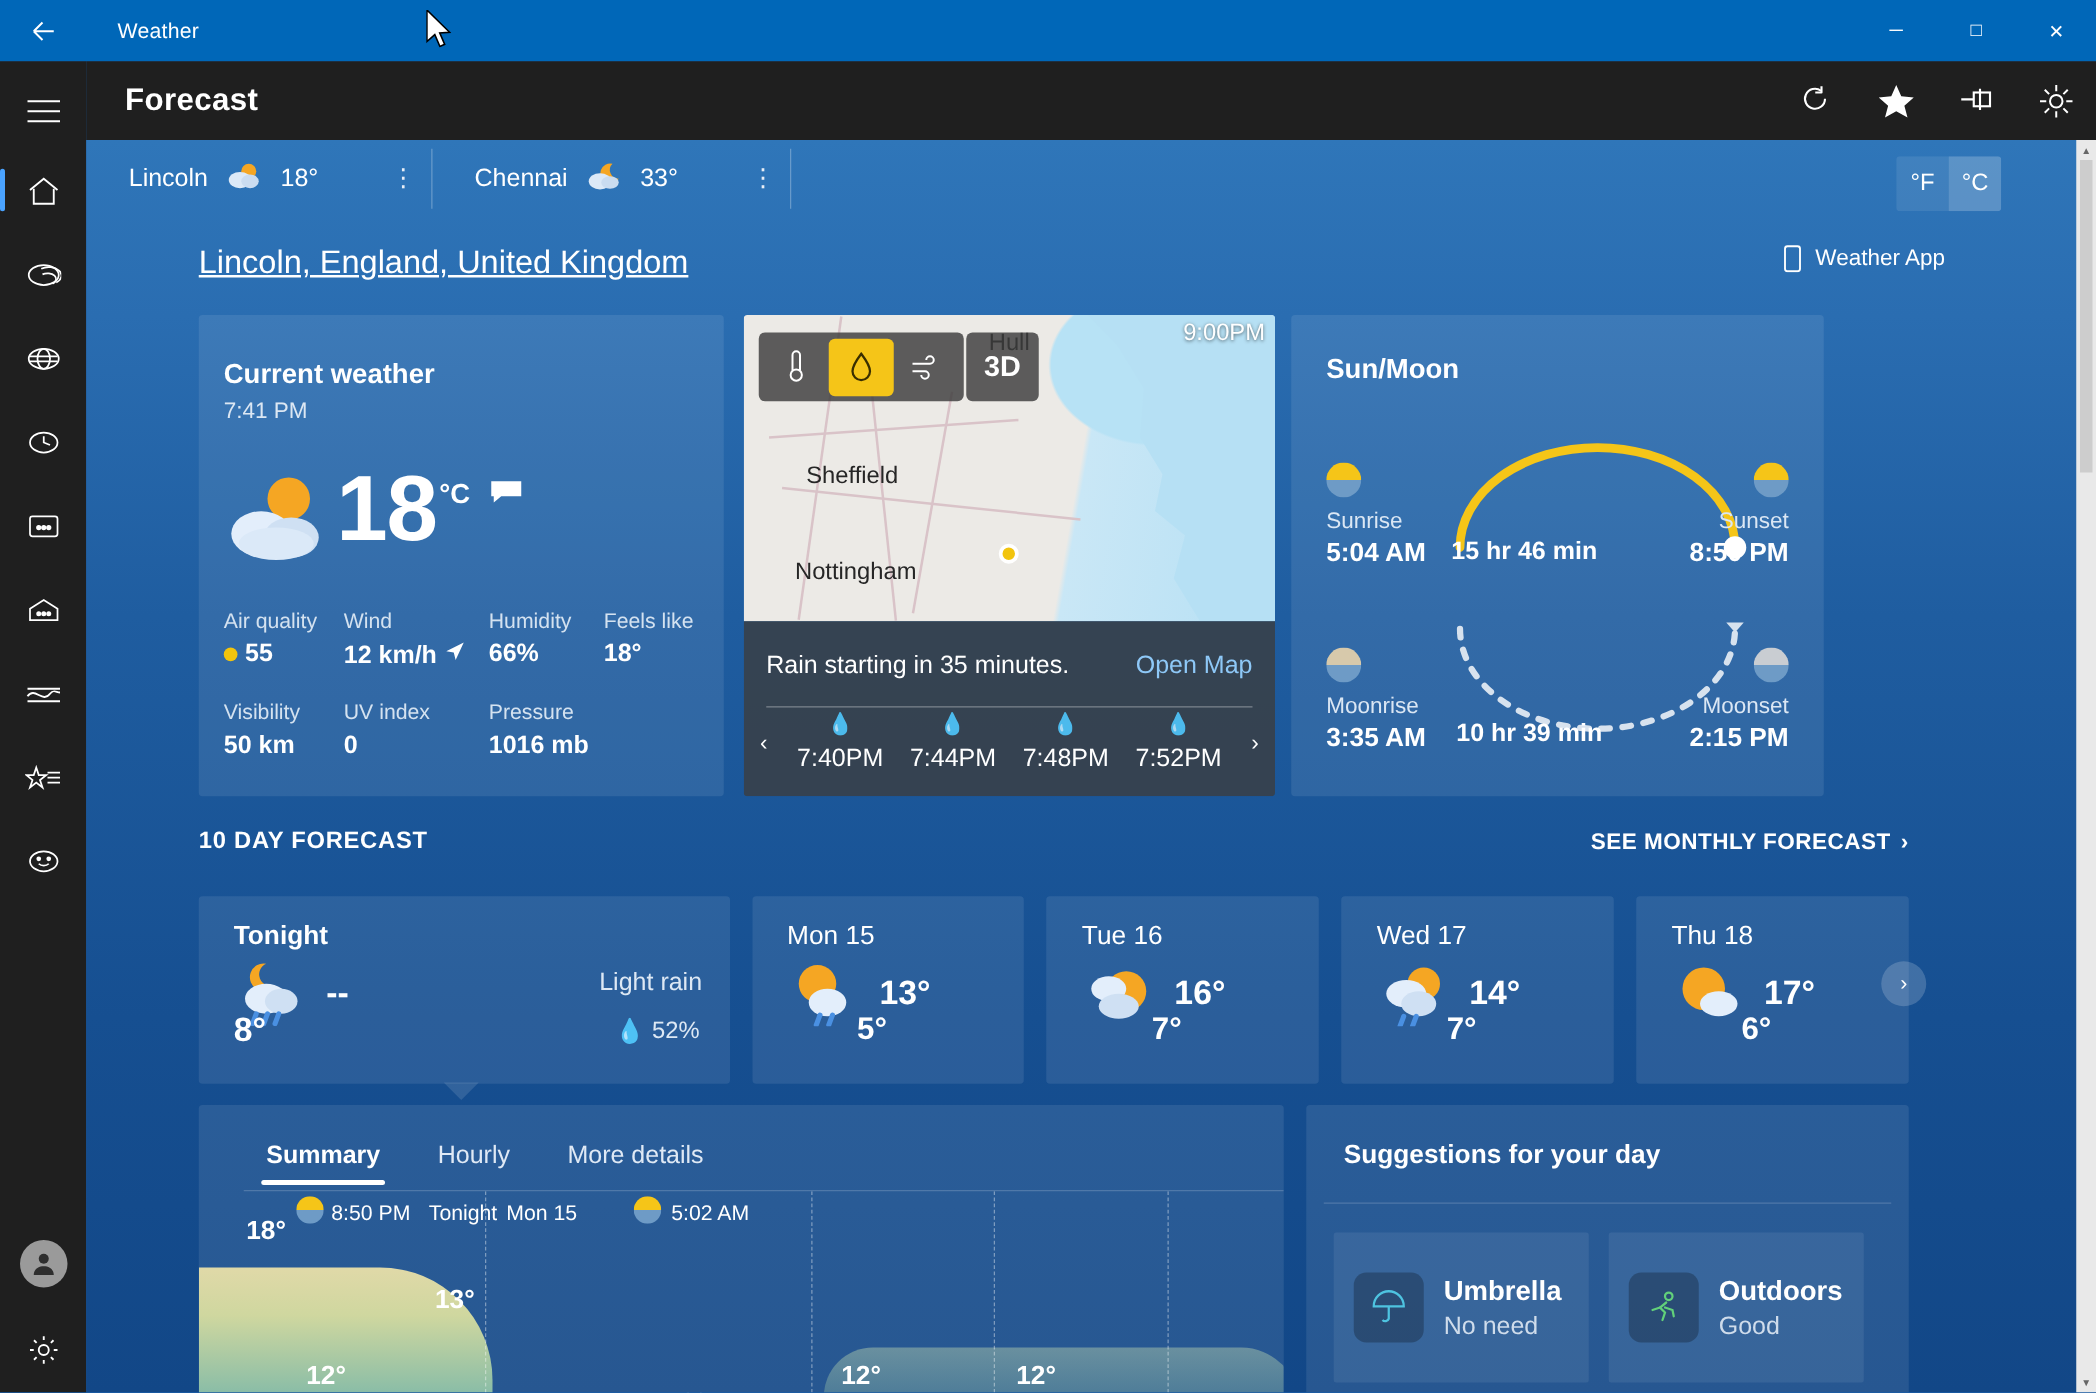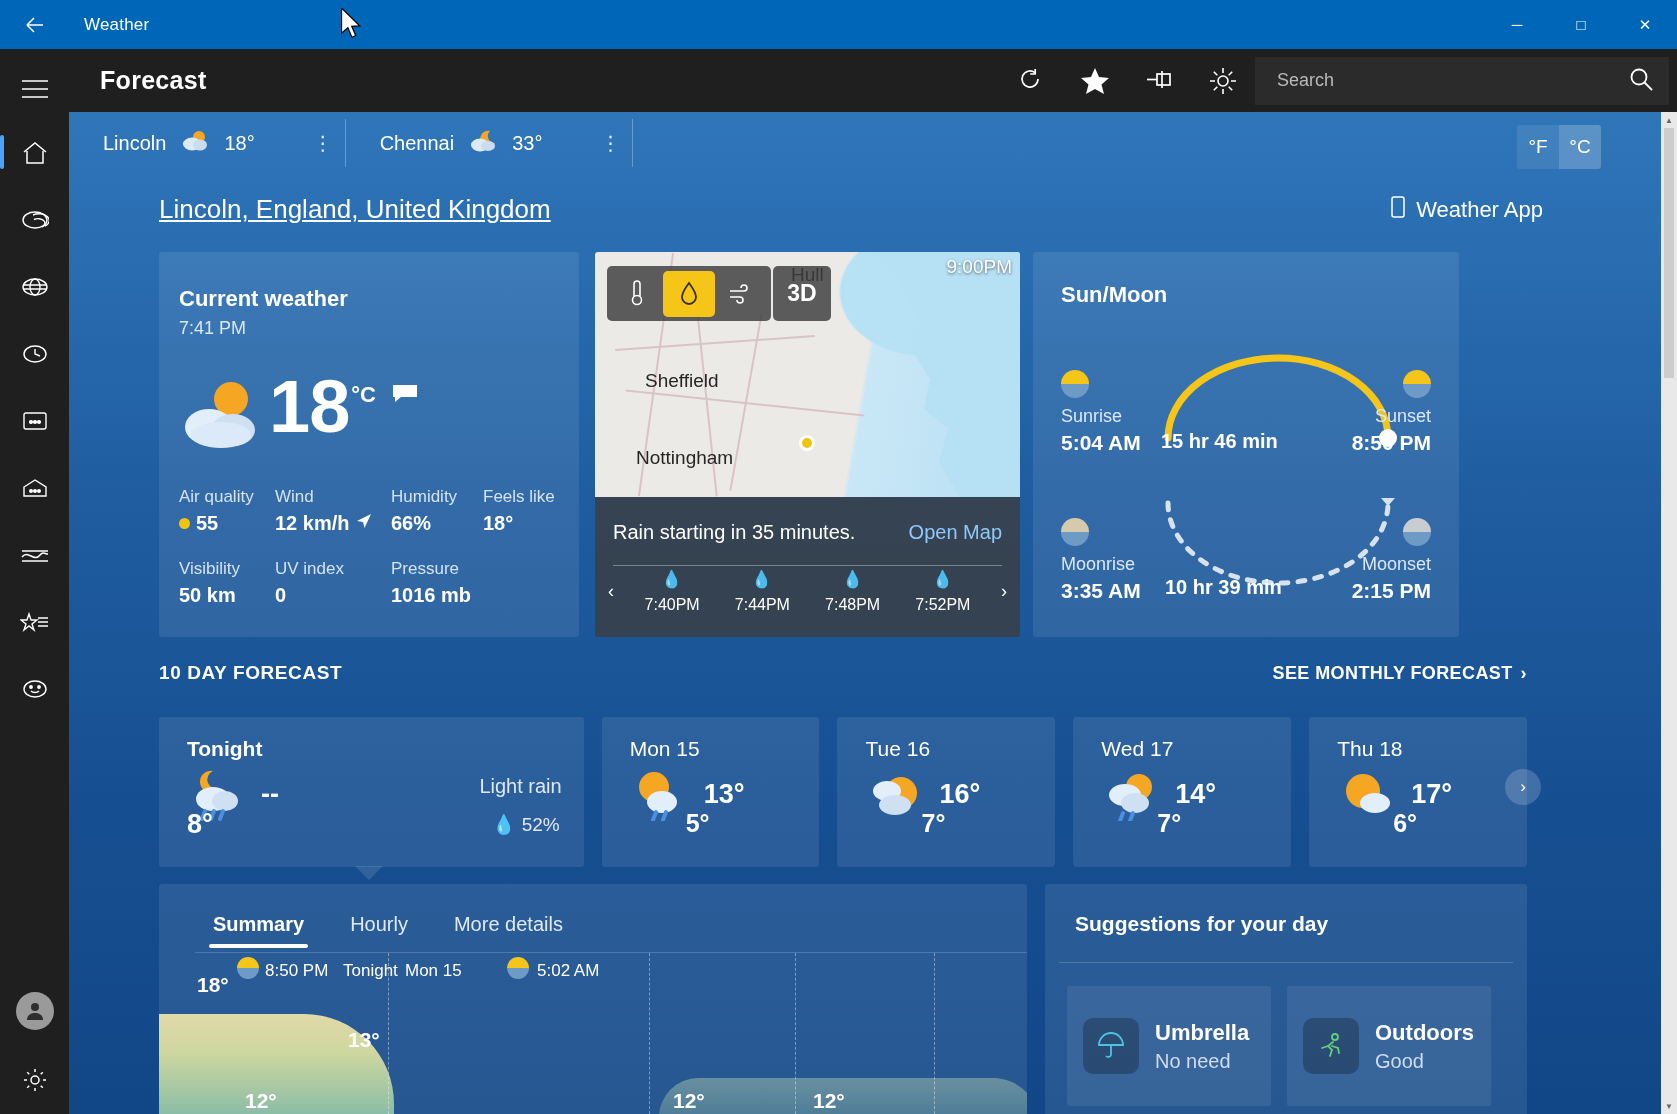--- a/index.html
+++ b/index.html
@@ -13,21 +13,21 @@
 
   
   .titlebar {
     position: absolute; top: 0; left: 0; width: 1677px; height: 49px;
     background: #0067b8; display: flex; align-items: center;
   }
   .tb-back {
     width: 70px; height: 49px; display: flex; align-items: center; justify-content: center;
     color: #fff; font-size: 22px;
   }
-  .tb-title { color: #fff; font-size: 17px; margin-left: 14px; letter-spacing: .2px; }
+  .tb-title { color: #fff; font-size: 17px; margin-left: 24px; letter-spacing: .2px; }
   .tb-spacer { flex: 1; }
   .tb-btn {
     width: 64px; height: 49px; display: flex; align-items: center; justify-content: center;
     color: #fff; font-size: 15px;
   }
   .cursor {
     position: absolute; left: 341px; top: 8px; width: 20px; height: 30px; pointer-events: none;
   }
 
   
@@ -116,22 +116,22 @@
   }
   .unit-btn.on { background: rgba(255,255,255,.22); }
 
   
   .locrow {
     position: absolute; left: 90px; top: 82px; width: 1400px;
     display: flex; align-items: center;
   }
   .locname { color: #fff; font-size: 26px; text-decoration: underline; }
   .weatherapp {
-    position: absolute; right: 16px; display: flex; align-items: center; gap: 10px;
-    color: #fff; font-size: 22px;
+    position: absolute; right: 3px; display: flex; align-items: flex-start; gap: 10px;
+    color: #fff; font-size: 18px;
   }
 
   
   .cards { position: absolute; left: 90px; top: 140px; width: 1400px; height: 385px; }
   .card {
     position: absolute; top: 0; height: 385px; border-radius: 3px;
     background: rgba(255,255,255,.09);
   }
   .card-current { left: 0; width: 420px; padding: 34px 0 0 20px; }
   .card-map { left: 436px; width: 425px; overflow: hidden; background: none; }
@@ -197,21 +197,21 @@
     background: rgba(60,60,60,.78);
   }
   .rain-msg { color: #fff; font-size: 20px; position: absolute; left: 18px; top: 24px; }
   .open-map { color: #8ec8f7; font-size: 20px; position: absolute; right: 18px; top: 24px; }
   .tl-line { position: absolute; left: 18px; right: 18px; top: 68px; height: 1px; background: rgba(255,255,255,.35); }
   .timeline { position: absolute; left: 0; top: 72px; width: 425px; display: flex; align-items: center; }
   .tl-arrow { width: 32px; color: #fff; font-size: 18px; text-align: center; }
   .tl-items { flex: 1; display: flex; justify-content: space-around; }
   .tl-item { text-align: center; color: #fff; }
   .tl-drop { font-size: 17px; opacity: .95; }
-  .tl-time { font-size: 16px; margin-top: 6px; }
+  .tl-time { font-size: 20px; margin-top: 6px; }
 
   
   .sun-title { color: #fff; font-size: 22px; font-weight: bold; margin: 30px 0 0 28px; }
   .sun-body { position: relative; height: 300px; }
   .sm-col { position: absolute; color: #fff; }
   .sm-lbl { font-size: 18px; color: #dbe7f4; margin-top: 8px; }
   .sm-val { font-size: 21px; font-weight: bold; margin-top: 4px; }
   .sm-dur { position: absolute; color: #fff; font-size: 20px; font-weight: bold; }
   .halfdisk { width: 28px; height: 28px; border-radius: 50%; overflow: hidden; position: relative; }
   .halfdisk .top { position: absolute; left: 0; top: 0; width: 100%; height: 50%; }
@@ -426,29 +426,20 @@
         <rect x="14" y="6" width="13" height="11"></rect>
           <path d="M14 11.5H4"></path>
           <path d="M19 3v17"></path>
       </svg>
     </div>
     <div class="ah-btn">
       <svg width="30" height="30" viewBox="0 0 30 30" fill="none" stroke="#fff" stroke-width="1.6">
         <circle cx="15" cy="15" r="5"></circle>
         <path d="M15 2v5M15 23v5M2 15h5M23 15h5M5.8 5.8l3.5 3.5M20.7 20.7l3.5 3.5M24.2 5.8l-3.5 3.5M9.3 20.7l-3.5 3.5"></path>
       </svg>
-    </div>
-    <div class="searchbox">
-      <div class="sb-text">Search</div>
-      <div class="sb-icon">
-        <svg width="28" height="28" viewBox="0 0 28 28" fill="none" stroke="#fff" stroke-width="1.8">
-          <circle cx="12" cy="12" r="7.5"></circle>
-            <path d="M17.5 17.5L25 25"></path>
-        </svg>
-      </div>
     </div>
   </div>
 
   <div class="content">
 
     <div class="citystrip">
       <div class="citytab">
         <span class="cname">Lincoln</span>
         <span>
           <svg width="30" height="24" viewBox="0 0 30 24">

